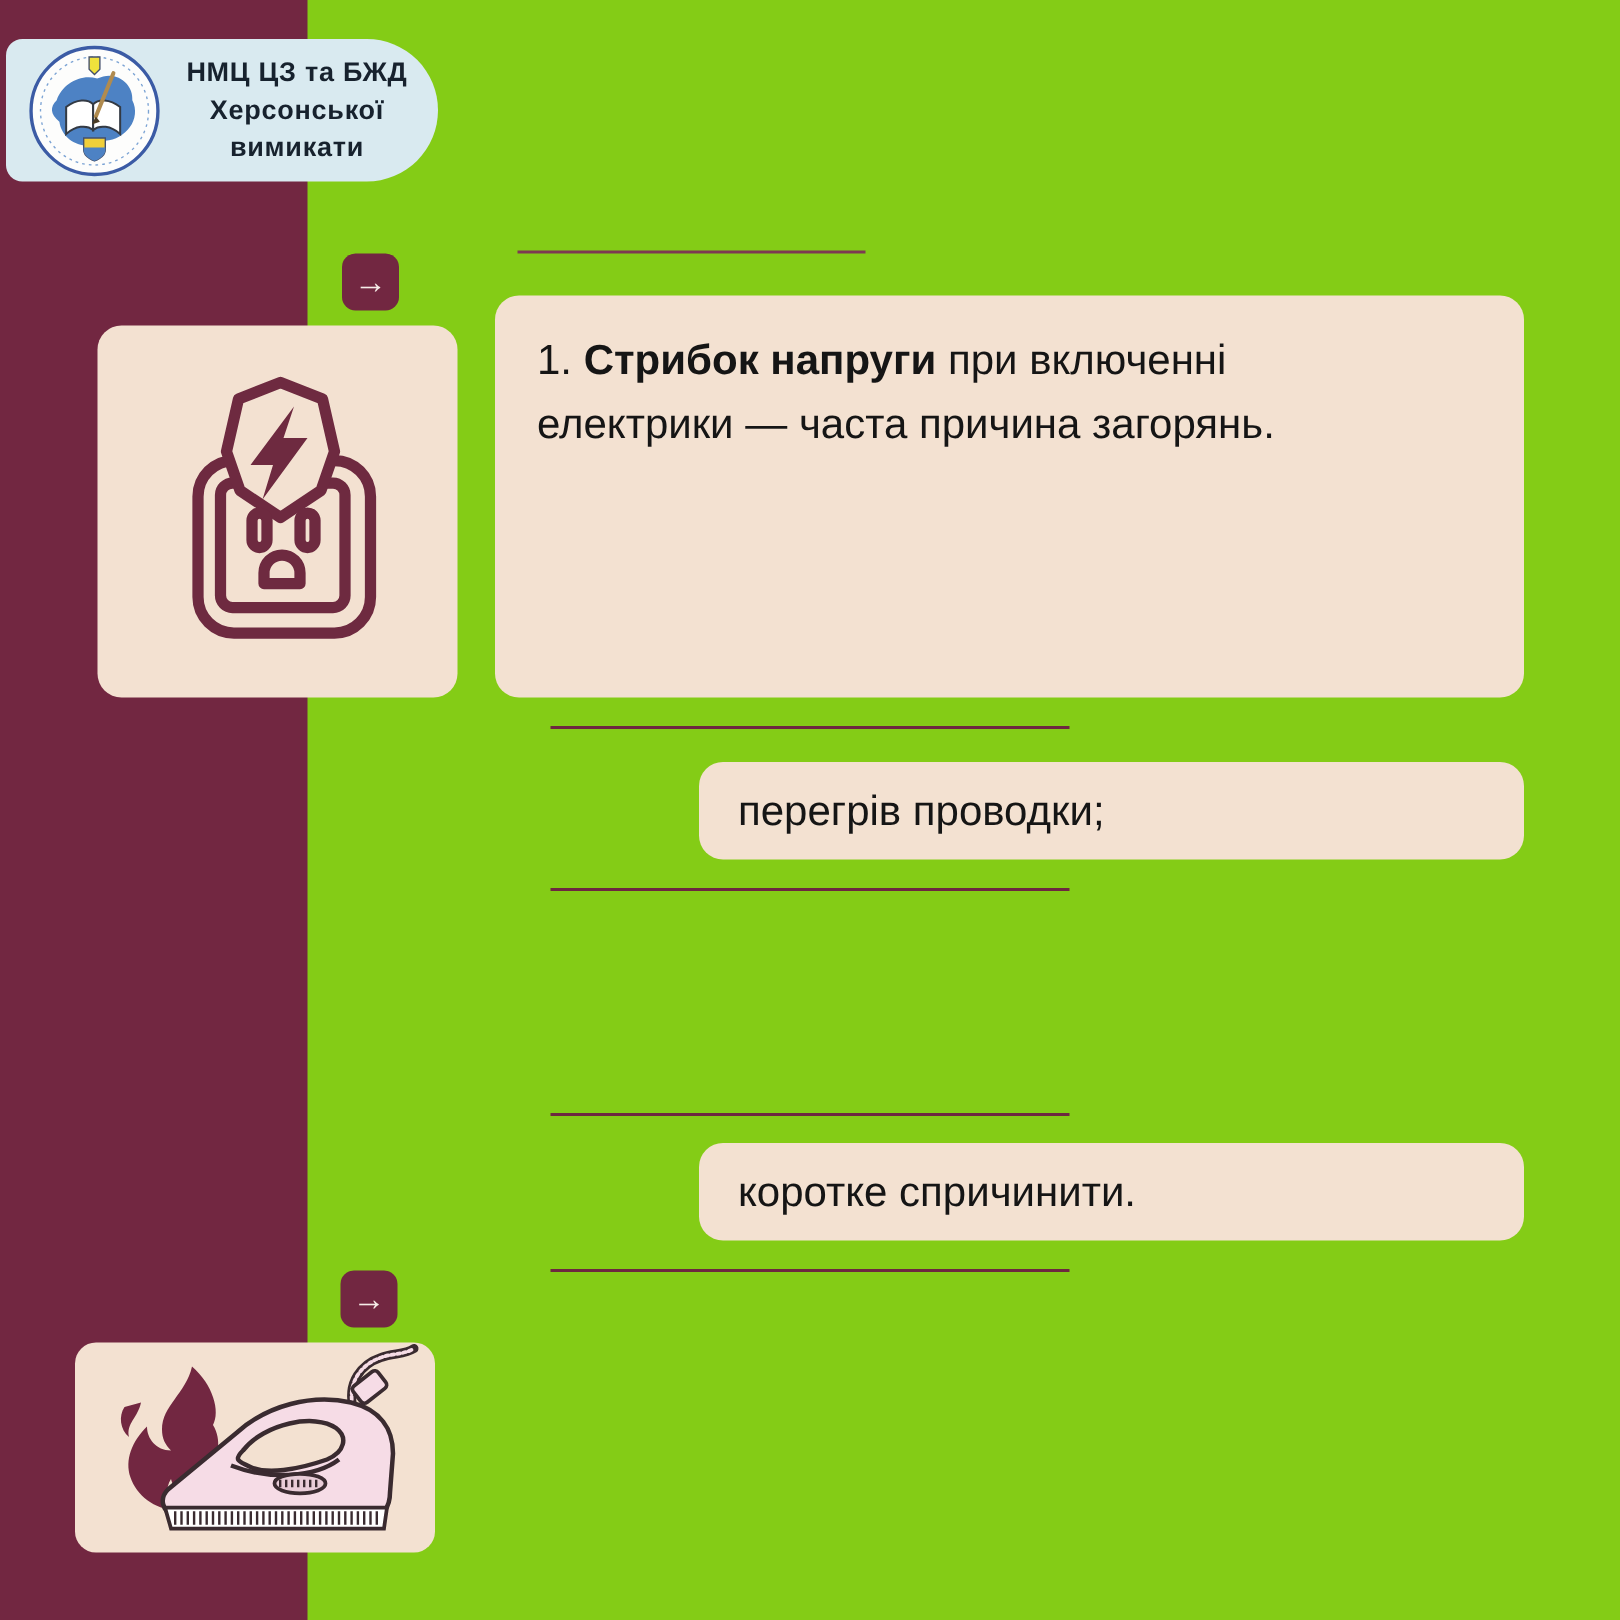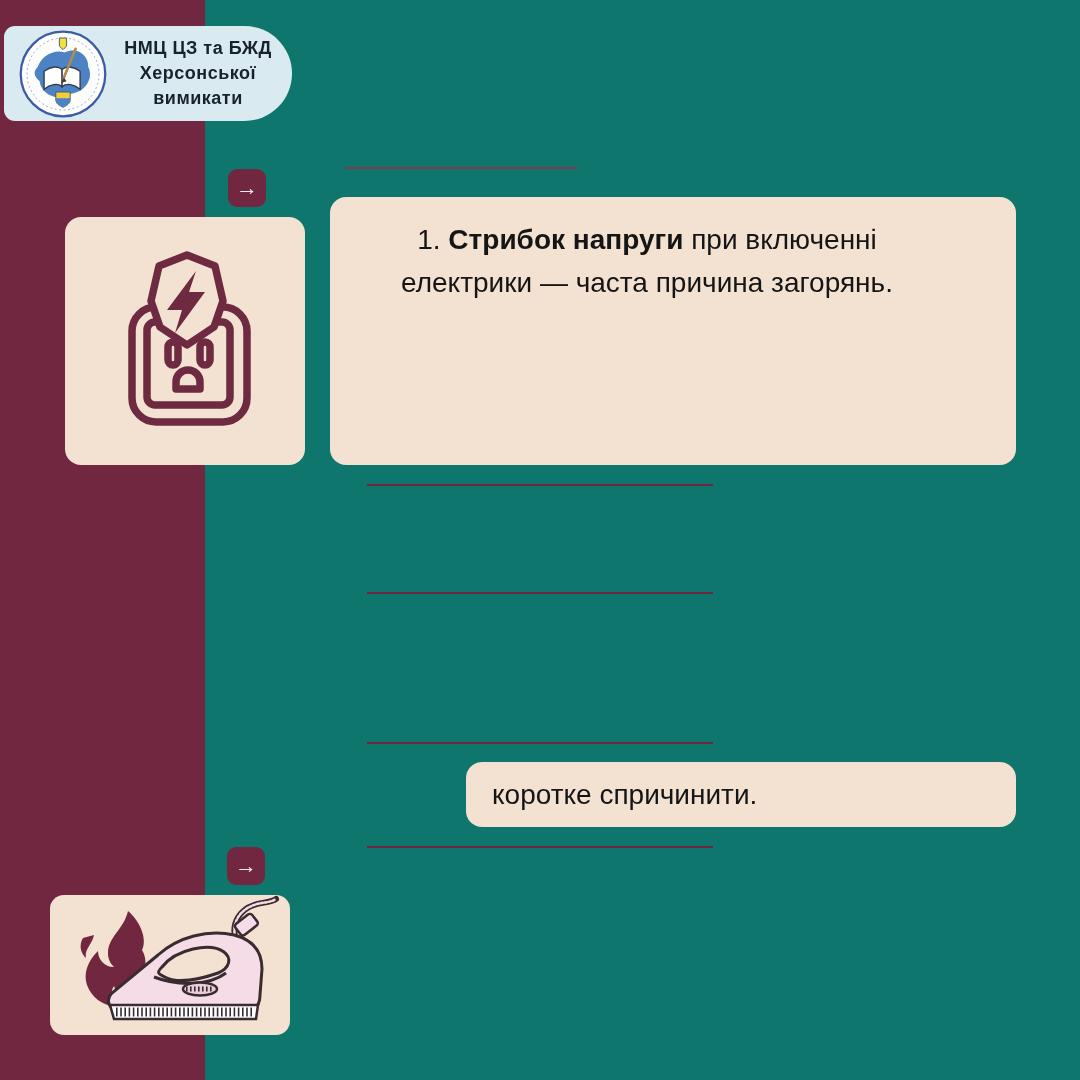--- a/index.html
+++ b/index.html
@@ -1,18 +1,18 @@
 <!DOCTYPE html>
 <html><head>
 <meta charset="utf-8">
 <style>
   html,body{margin:0;padding:0;}
   #canvas{
     position:relative;width:1080px;height:1080px;overflow:hidden;
-    background:#0f766e;
+    background:#84cc16;
     font-family:"Liberation Sans", sans-serif;
     color:#151515;
   }
   
   .band{position:absolute;left:0;top:0;width:205px;height:1080px;background:#722741;}
 
   
   .logo-pill{
     position:absolute;left:4px;top:26px;width:288px;height:95px;
     background:#d9eaf0;border-radius:12px 52px 52px 12px;
@@ -35,21 +35,21 @@
   
   .arrow-chip{
     position:absolute;width:38px;height:38px;border-radius:9px;background:#722741;
     display:flex;align-items:center;justify-content:center;
     color:#f6ece8;font-size:22px;line-height:1;
   }
   #arrow1{left:228px;top:169px;}
   #arrow2{left:227px;top:847px;}
 
   
-  .cream{background:#f3e1d1;border-radius:16px;position:absolute;text-align:center;}
+  .cream{background:#f3e1d1;border-radius:16px;position:absolute;}
   .icon-card1{left:65px;top:217px;width:240px;height:248px;}
   .text-card1{left:330px;top:197px;width:686px;height:268px;box-sizing:border-box;padding:21px 28px;}
   .text-card1 p{margin:0;font-size:28px;line-height:43px;max-width:578px;}
   .text-card1 p.first{margin-bottom:23px;}
   .bullet-card{left:466px;width:550px;display:flex;align-items:center;box-sizing:border-box;padding:0 20px 0 26px;}
   #bullet1{top:508px;height:65px;}
   #bullet2{top:616px;height:106px;}
   #bullet3{top:762px;height:65px;}
   .bullet-card span{font-size:28px;line-height:42px;max-width:470px;}
   .icon-card2{left:50px;top:895px;width:240px;height:140px;border-radius:14px;}
@@ -108,20 +108,23 @@
         <path d="M111,172 v-7 a12,12 0 0 1 24,0 v7 Z"></path>
       </svg>
     </div>
   </div>
 
   <div class="cream text-card1">
     <p class="first"><span>1. </span><b>Стрибок напруги</b><span> при включенні електрики — часта причина загорянь.</span></p>
   </div>
 
   <div id="sep1" class="sep"></div>
+  <div id="bullet1" class="cream bullet-card">
+    <span>перегрів проводки;</span>
+  </div>
 
   <div id="sep2" class="sep"></div>
 
   <div id="sep3" class="sep"></div>
   <div id="bullet3" class="cream bullet-card">
     <span>коротке спричинити.</span>
   </div>
 
   <div id="sep4" class="sep"></div>
 

